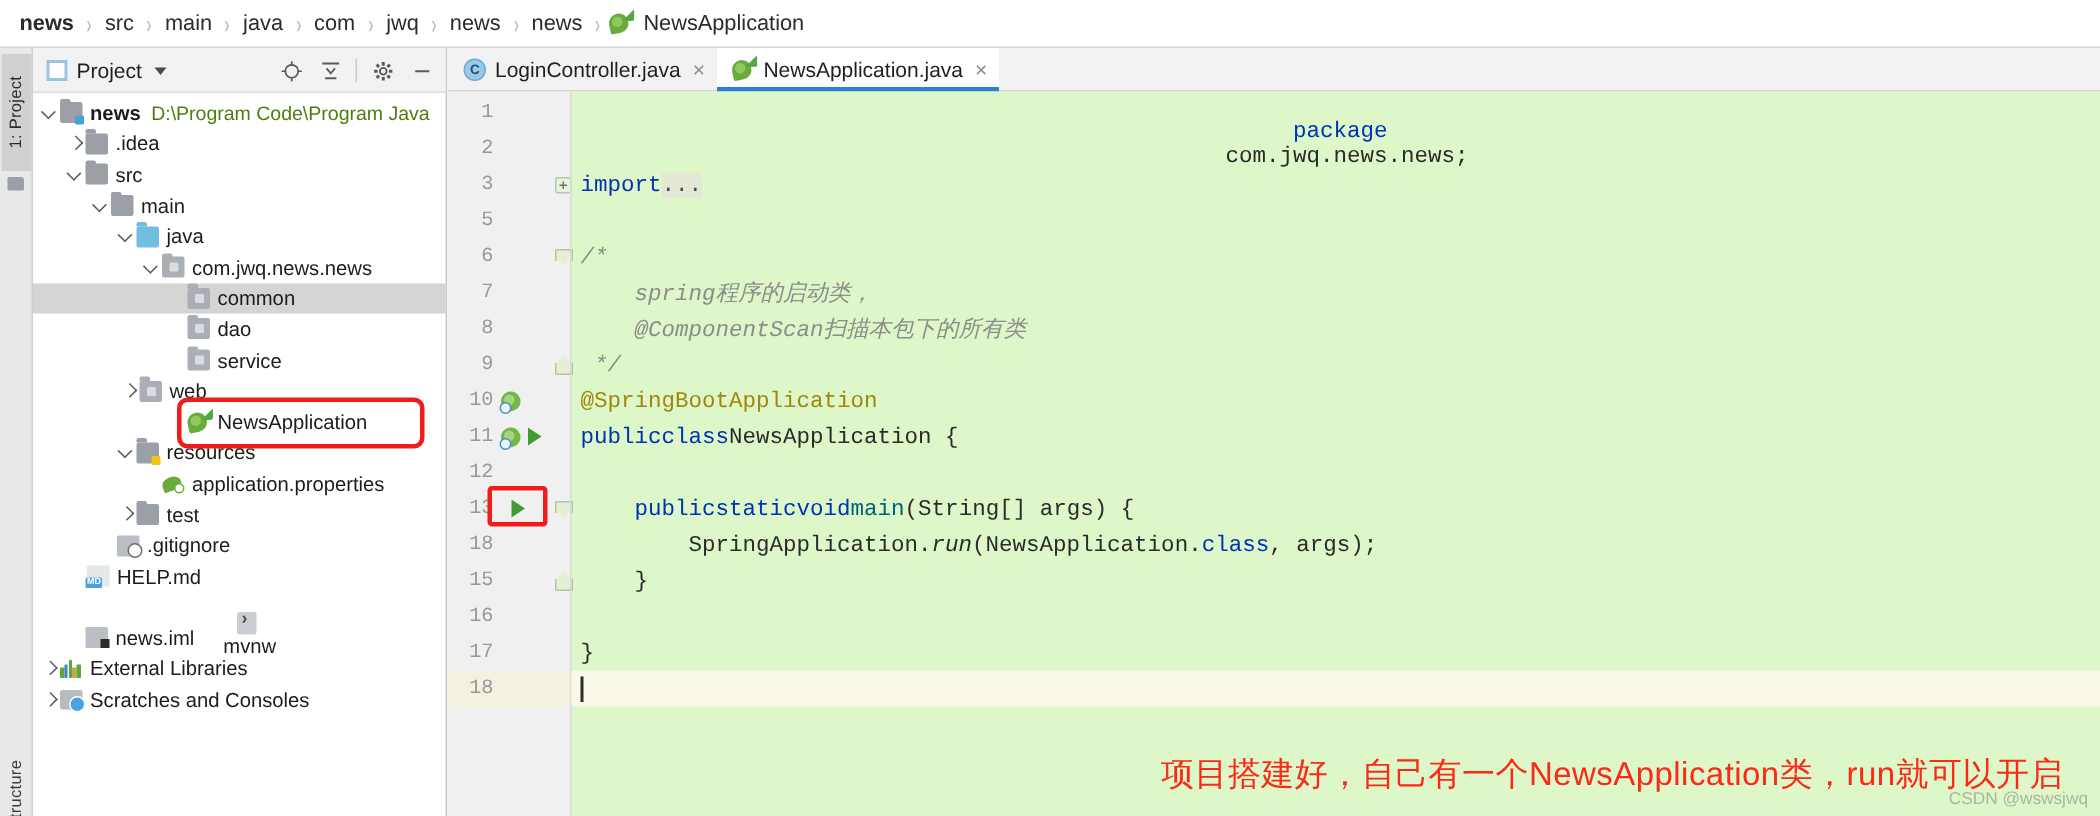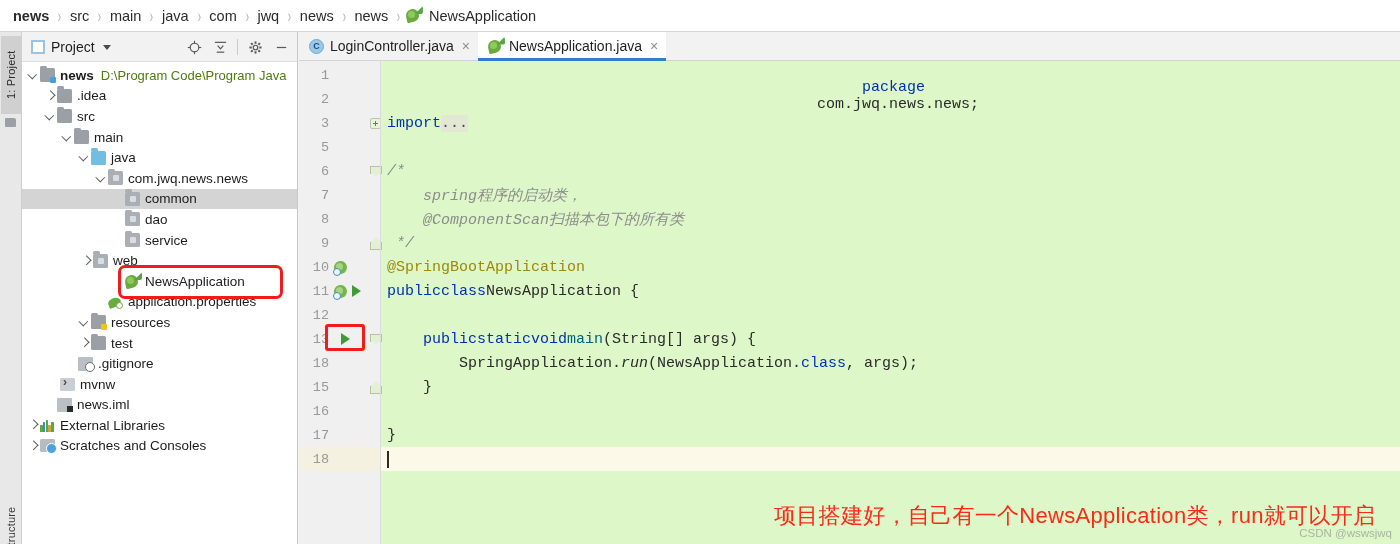--- a/index.html
+++ b/index.html
@@ -492,44 +492,49 @@
         </div>
         <div class="tree-row" style="padding-left: 90px;">
           <span class="chev"></span>
           <span class="ic icon-spring" style="flex: 0 0 15px;">
             <span class="leaf"></span>
             <span class="leafhi"></span>
             <span class="badge"></span>
           </span>
           <span class="node-label">NewsApplication</span>
         </div>
+        <div class="tree-row" style="padding-left: 56px;">
+          <span class="chev down"></span>
+          <span class="ic ic-folder res"></span>
+          <span class="node-label">resources</span>
+        </div>
         <div class="tree-row" style="padding-left: 73px;">
           <span class="chev"></span>
           <span class="ic ic-props">
             <span class="pleaf"></span>
             <span class="pdot"></span>
           </span>
           <span class="node-label">application.properties</span>
         </div>
         <div class="tree-row" style="padding-left: 56px;">
-          <span class="chev down"></span>
-          <span class="ic ic-folder res"></span>
-          <span class="node-label">resources</span>
-        </div>
-        <div class="tree-row" style="padding-left: 56px;">
           <span class="chev right"></span>
           <span class="ic ic-folder"></span>
           <span class="node-label">test</span>
         </div>
         <div class="tree-row" style="padding-left: 22px; margin-left: 20px;">
           <span class="chev"></span>
           <span class="ic ic-file gitignore"></span>
           <span class="node-label">.gitignore</span>
         </div>
-        <div class="tree-row" style="padding-left: 24px;">
+        <div class="tree-row" style="padding-left: 22px;">
+          <span class="chev"></span>
+          <span class="ic ic-file md"></span>
+          <span class="node-label">HELP.md</span>
+        </div>
+        <div class="tree-row" style="padding-left: 13px; flex-direction: column;">
           <span class="chev"></span>
           <span class="ic ic-sh"></span>
           <span class="node-label">mvnw</span>
         </div>
         <div class="tree-row" style="padding-left: 22px;">
           <span class="chev"></span>
           <span class="ic ic-iml"></span>
           <span class="node-label">news.iml</span>
         </div>
         <div class="tree-row" style="padding-left: 5px;">

